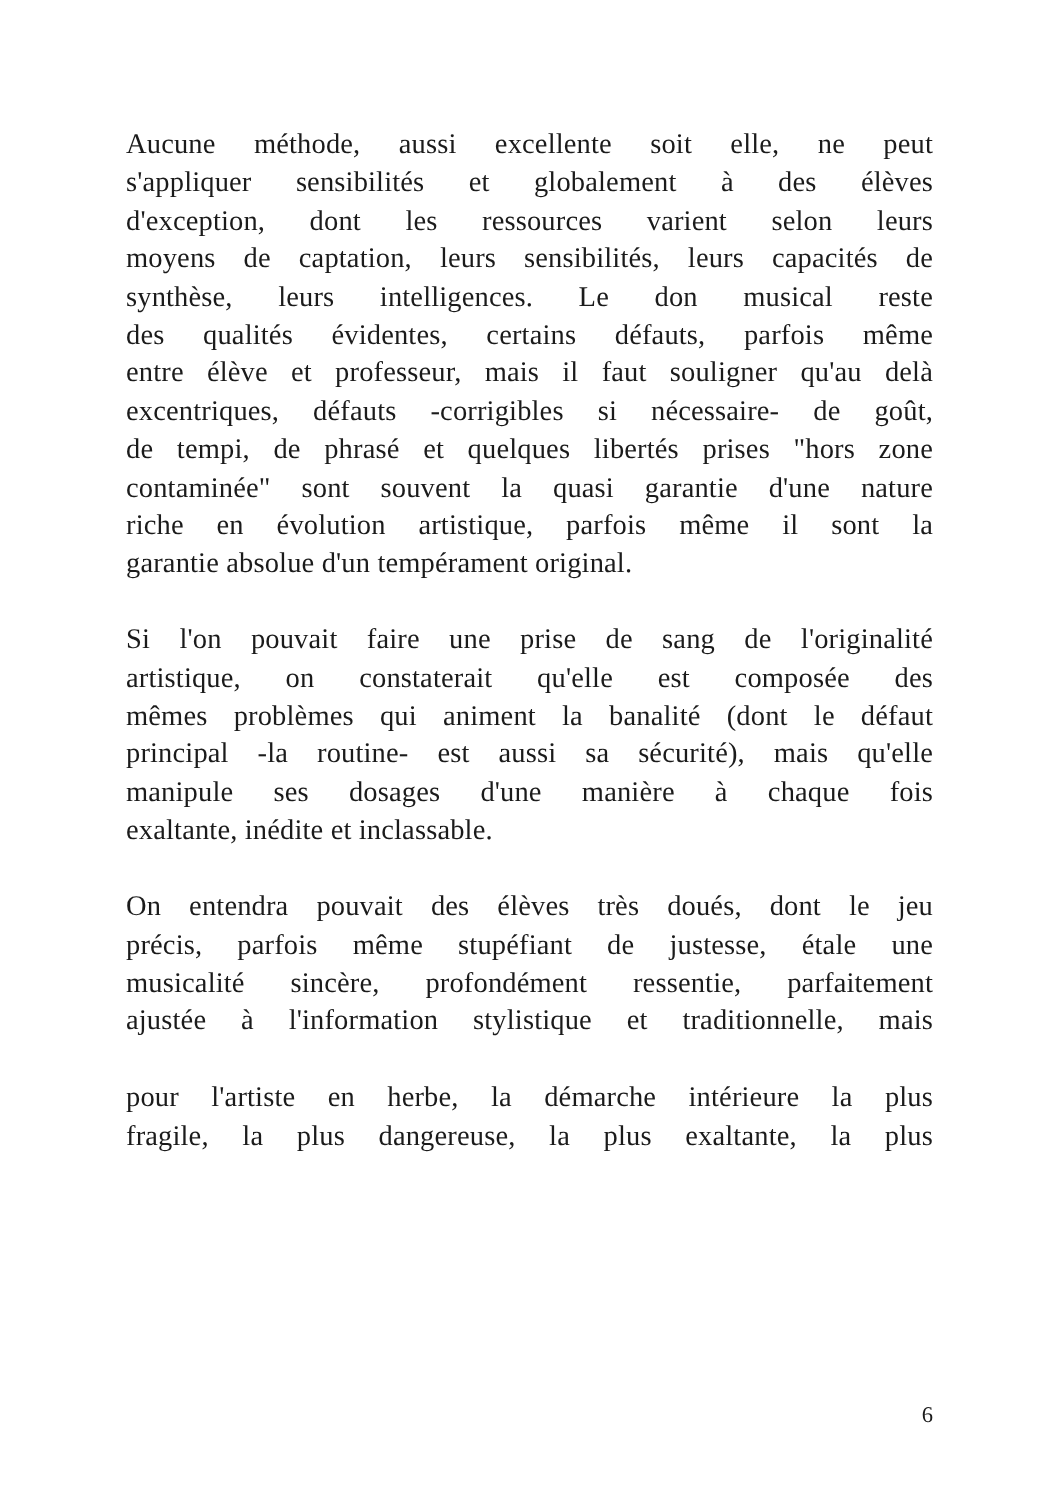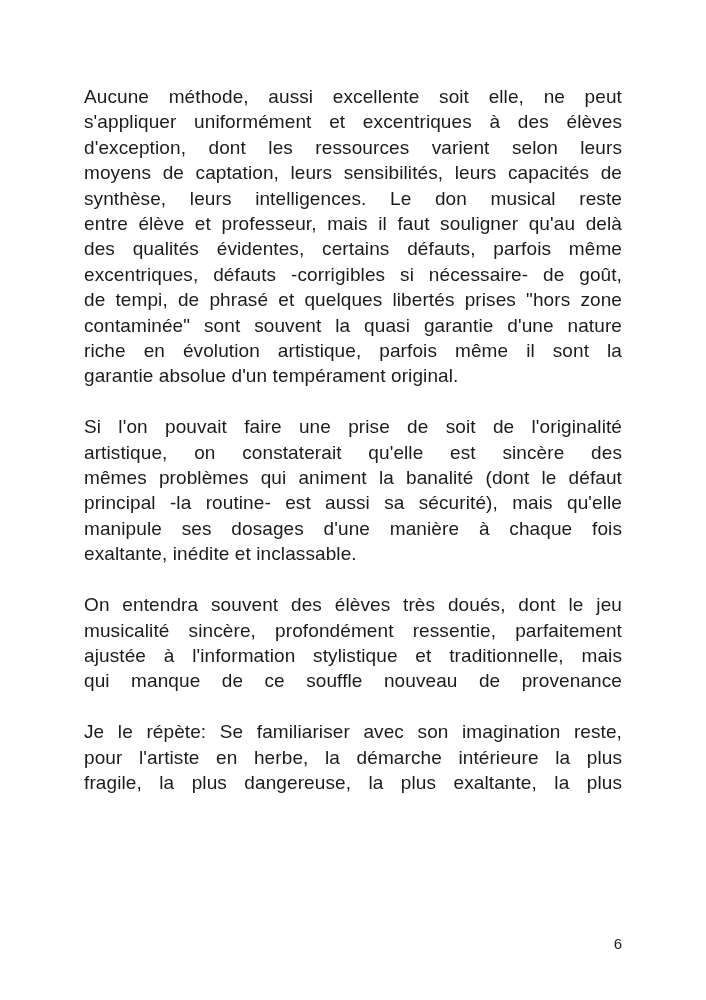--- a/index.html
+++ b/index.html
@@ -5,21 +5,21 @@
   html, body {
     margin: 0;
     padding: 0;
     background: #ffffff;
   }
   .page {
     position: relative;
     width: 706px;
     height: 1000px;
     background: #ffffff;
-    font-family: Liberation Sans, sans-serif;
+    font-family: Liberation Serif, serif;
     color: #1b1b1b;
     overflow: hidden;
   }
   .text-block {
     position: absolute;
     left: 84px;
     top: 84px;
     width: 538px;
   }
   .para {
@@ -47,46 +47,45 @@
   }
 </style>
 </head>
 <body>
 
 <div class="page">
   <div class="text-block">
 
   <div class="para">
         <div class="line">Aucune méthode, aussi excellente soit elle, ne peut</div>
-        <div class="line">s'appliquer uniformément et excentriques à des élèves</div>
+        <div class="line">s'appliquer sensibilités et globalement à des élèves</div>
         <div class="line">d'exception, dont les ressources varient selon leurs</div>
         <div class="line">moyens de captation, leurs sensibilités, leurs capacités de</div>
         <div class="line">synthèse, leurs intelligences. Le don musical reste</div>
+        <div class="line">des qualités évidentes, certains défauts, parfois même</div>
         <div class="line">entre élève et professeur, mais il faut souligner qu'au delà</div>
-        <div class="line">des qualités évidentes, certains défauts, parfois même</div>
         <div class="line">excentriques, défauts -corrigibles si nécessaire- de goût,</div>
         <div class="line">de tempi, de phrasé et quelques libertés prises "hors zone</div>
         <div class="line">contaminée" sont souvent la quasi garantie d'une nature</div>
         <div class="line">riche en évolution artistique, parfois même il sont la</div>
         <div class="line last">garantie absolue d'un tempérament original.</div>
       </div>
       <div class="para">
-        <div class="line">Si l'on pouvait faire une prise de soit de l'originalité</div>
-        <div class="line">artistique, on constaterait qu'elle est sincère des</div>
+        <div class="line">Si l'on pouvait faire une prise de sang de l'originalité</div>
+        <div class="line">artistique, on constaterait qu'elle est composée des</div>
         <div class="line">mêmes problèmes qui animent la banalité (dont le défaut</div>
         <div class="line">principal -la routine- est aussi sa sécurité), mais qu'elle</div>
         <div class="line">manipule ses dosages d'une manière à chaque fois</div>
         <div class="line last">exaltante, inédite et inclassable.</div>
       </div>
       <div class="para">
-        <div class="line">On entendra souvent des élèves très doués, dont le jeu</div>
+        <div class="line">On entendra pouvait des élèves très doués, dont le jeu</div>
+        <div class="line">précis, parfois même stupéfiant de justesse, étale une</div>
         <div class="line">musicalité sincère, profondément ressentie, parfaitement</div>
         <div class="line">ajustée à l'information stylistique et traditionnelle, mais</div>
-        <div class="line">qui manque de ce souffle nouveau de provenance</div>
       </div>
       <div class="para">
-        <div class="line">Je le répète: Se familiariser avec son imagination reste,</div>
         <div class="line">pour l'artiste en herbe, la démarche intérieure la plus</div>
         <div class="line">fragile, la plus dangereuse, la plus exaltante, la plus</div>
       </div>
     </div>
   <div class="page-number">6</div>
 </div>
 
 </body></html>

